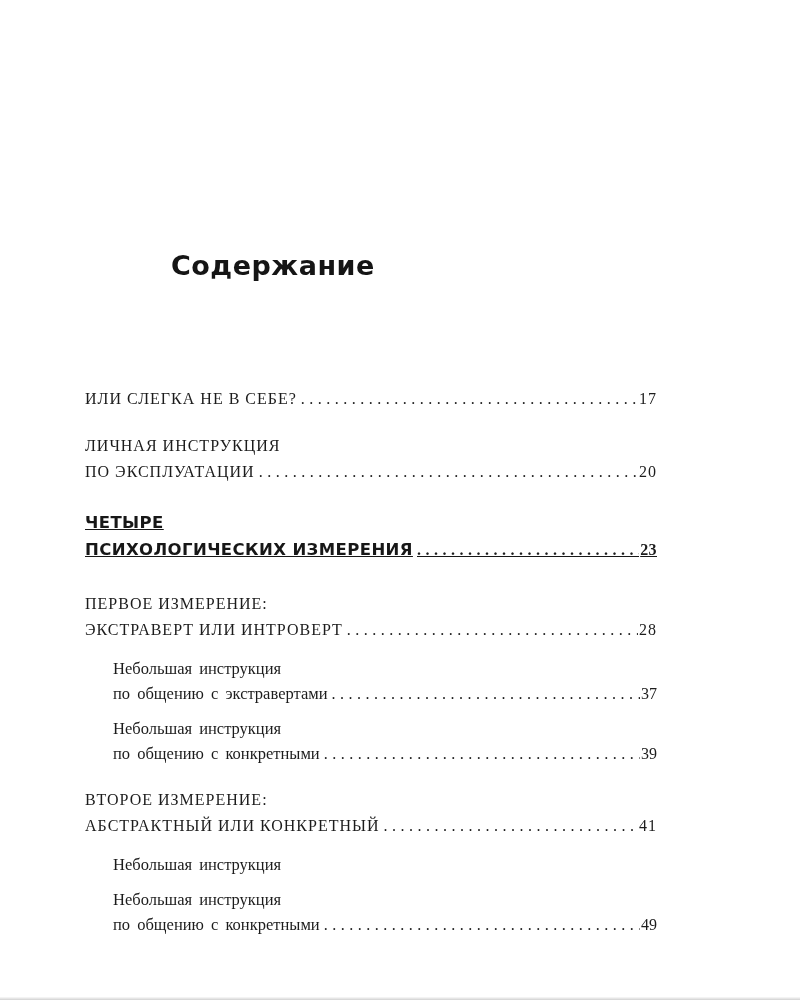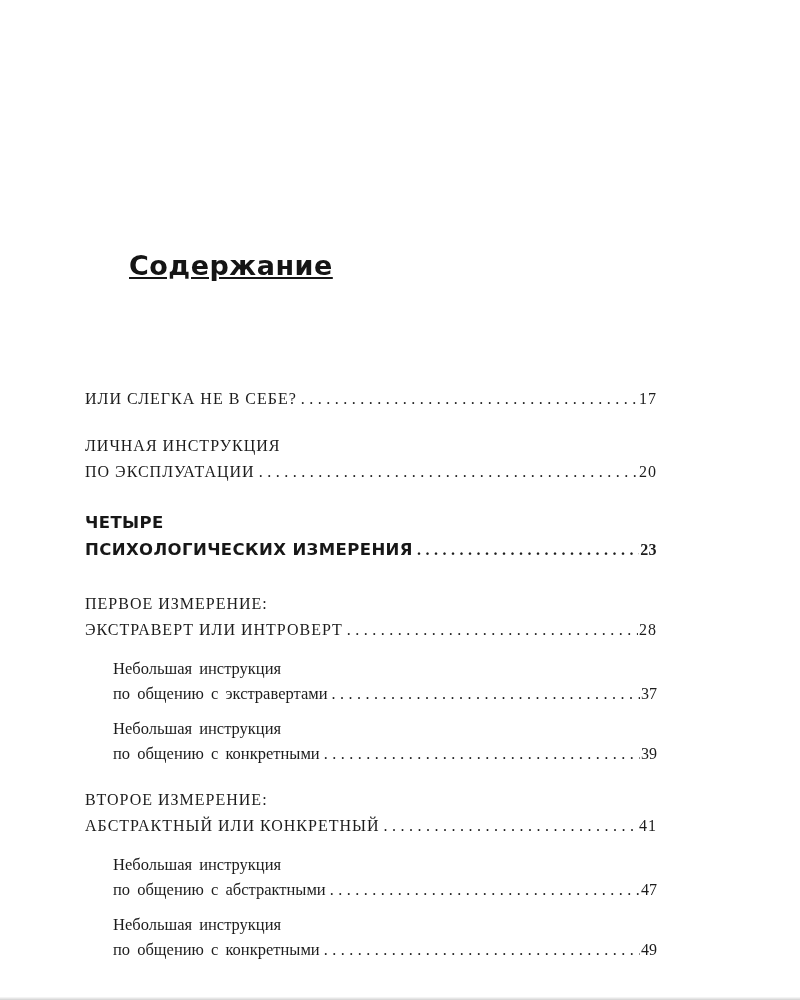--- a/index.html
+++ b/index.html
@@ -21,23 +21,22 @@
     height: 1000px;
     padding: 250px 0 0 85px;
     position: relative;
   }
   .title {
     font-family: "DejaVu Sans", sans-serif;
     font-weight: 700;
     font-size: 27px;
     letter-spacing: 0.5px;
     color: #151515;
-    margin: 0 0 104px 44px;
+    margin: 0 0 104px 86px;
     line-height: 1.2;
-    text-decoration: underline;
   }
   .toc {
     width: 572px;
   }
   .entry {
     margin-bottom: 13px;
   }
   .entry .l1 {
     line-height: 26px;
     white-space: nowrap;
@@ -77,20 +76,21 @@
   }
   
   .entry.part {
     font-family: "DejaVu Sans", sans-serif;
     font-weight: 700;
     font-size: 16.5px;
     letter-spacing: 0.4px;
     color: #171717;
     margin-top: 24px;
     margin-bottom: 28px;
+    text-decoration: underline;
   }
   .entry.part .l1, .entry.part .l2 { line-height: 27px; }
   
   .entry.sub {
     font-family: "Liberation Serif", serif;
     font-size: 16.5px;
     margin-left: 28px;
     margin-bottom: 10px;
     word-spacing: 3px;
   }
@@ -168,25 +168,20 @@
     <div class="l1">ВТОРОЕ ИЗМЕРЕНИЕ:</div>
     <div class="l2">
       <span class="txt">АБСТРАКТНЫЙ ИЛИ КОНКРЕТНЫЙ</span>
       <span class="dots"></span>
       <span class="num">41</span>
     </div>
   </div>
 
   <div class="entry sub">
     <div class="l1">Небольшая инструкция</div>
-    <div class="l2">
-      <span class="txt">по общению с абстрактными</span>
-      <span class="dots"></span>
-      <span class="num">47</span>
-    </div>
   </div>
 
   <div class="entry sub">
     <div class="l1">Небольшая инструкция</div>
     <div class="l2">
       <span class="txt">по общению с конкретными</span>
       <span class="dots"></span>
       <span class="num">49</span>
     </div>
   </div>

